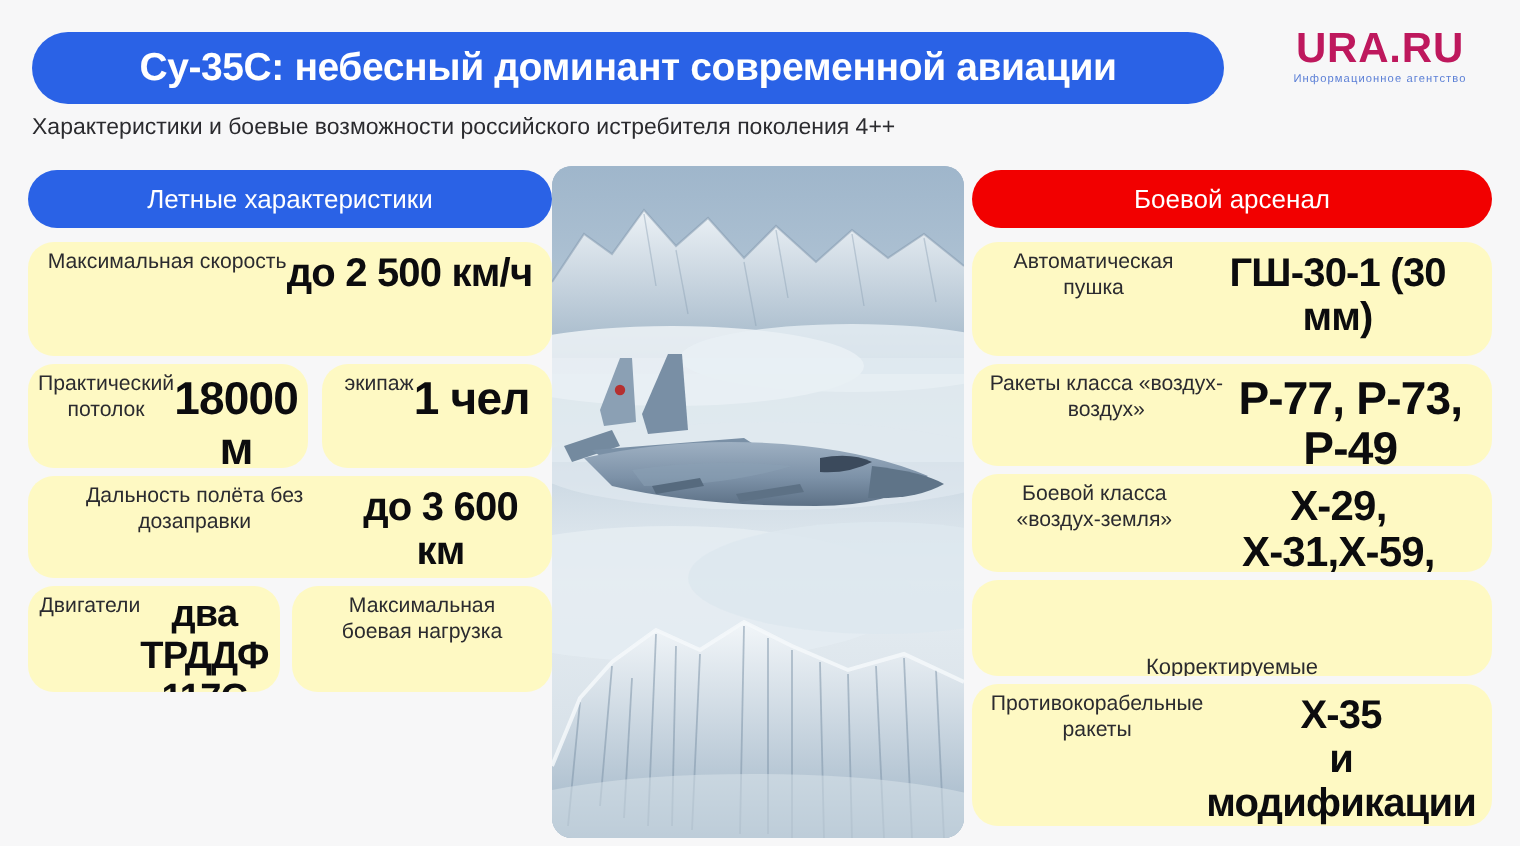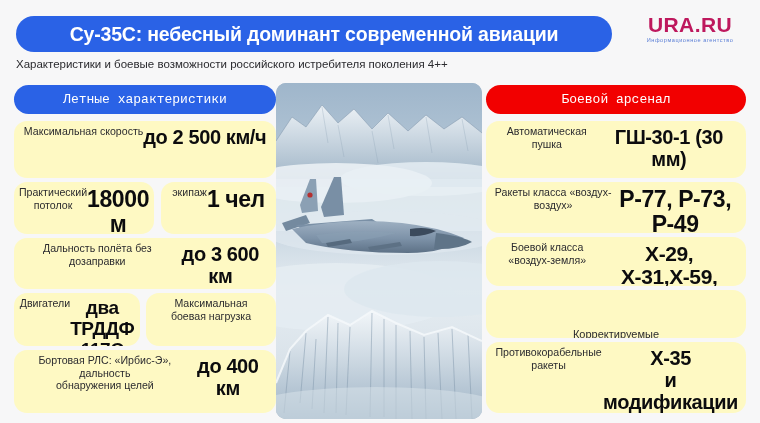--- a/index.html
+++ b/index.html
@@ -75,21 +75,20 @@
   .col-header {
     position: absolute;
     height: 29px;
     border-radius: 14.5px;
     display: flex;
     align-items: center;
     justify-content: center;
     color: #ffffff;
     font-size: 13px;
     font-weight: normal;
-    font-family: Liberation Mono, monospace;
   }
   .col-header.left  { left: 14px;  top: 85px; width: 262px; background: #2a62e6; }
   .col-header.right { left: 486px; top: 85px; width: 260px; background: #f20000; }
 
   
   .card {
     position: absolute;
     background: #fef9c3;
     border-radius: 13px;
     box-sizing: border-box;
@@ -195,25 +194,20 @@
     <div class="lbl">Двигатели</div>
     <div class="val xs">два ТРДДФ
 117С</div>
   </div>
 
   <div class="card c-payload">
     <div class="lbl">Максимальная
 боевая нагрузка</div>
   </div>
 
-  <div class="card c-radar">
-    <div class="lbl">Бортовая РЛС: «Ирбис-Э», дальность
-обнаружения целей</div>
-    <div class="val">до 400 км</div>
-  </div>
 
   <div class="card c-gun">
     <div class="lbl">Автоматическая пушка</div>
     <div class="val">ГШ-30-1 (30 мм)</div>
   </div>
 
   <div class="card c-aa">
     <div class="lbl">Ракеты класса «воздух-воздух»</div>
     <div class="val md">Р-77, Р-73, Р-49</div>
   </div>

